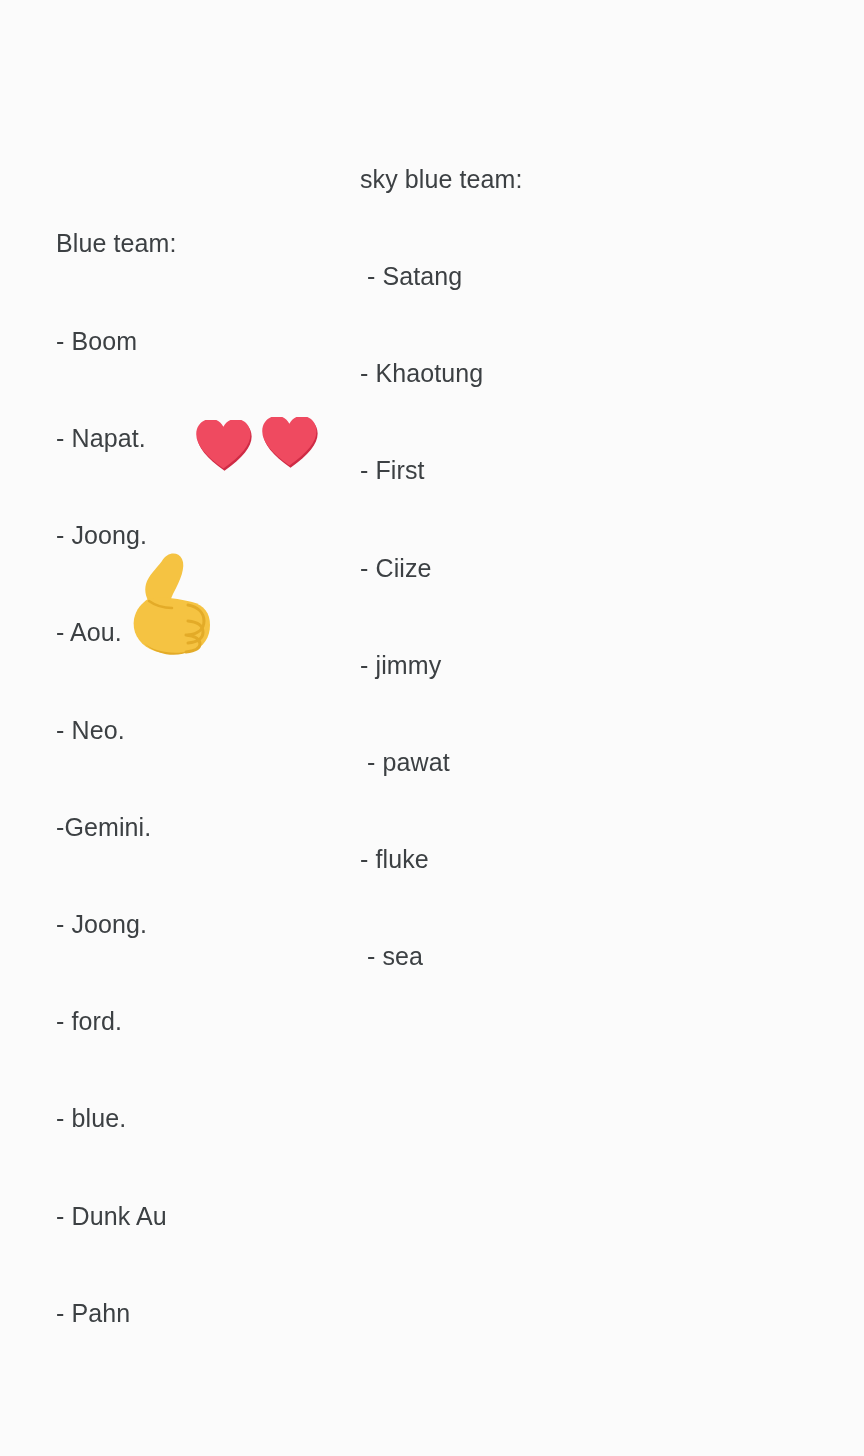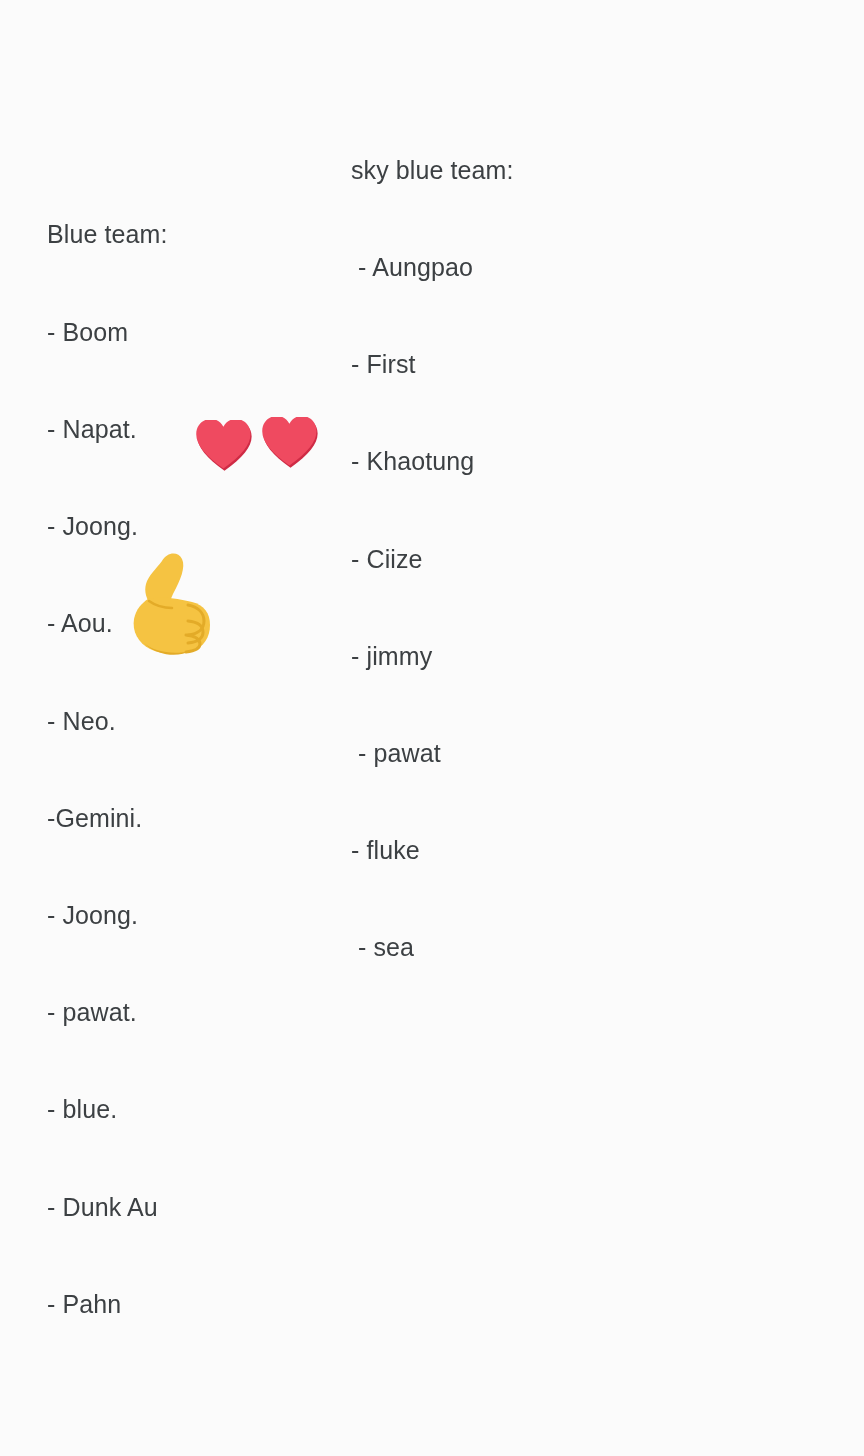--- a/index.html
+++ b/index.html
@@ -23,21 +23,21 @@
     position: absolute;
     font-size: 25px;
     line-height: 32.4px;
     color: #3c4043;
     letter-spacing: 0.1px;
     white-space: pre;
   }
   #col-left  { left: 47px; top: 24px; }
   #col-right { left: 351px; top: 24px; }
 
-  .team-block { margin: 0; padding: 0; }
+  .team-block { margin: 9px; padding: 0; }
   .team-heading { white-space: pre; }
   .team-member  { white-space: pre; }
 
   
   #hearts {
     position: absolute;
     left: 196px;
     top: 417px;
     width: 130px;
     height: 55px;
@@ -73,44 +73,44 @@
     
     <div class="team-block">
       <div class="team-heading">Blue team:</div>
       <div class="team-member">- Boom</div>
       <div class="team-member">- Napat.</div>
       <div class="team-member">- Joong.</div>
       <div class="team-member">- Aou.</div>
       <div class="team-member">- Neo.</div>
       <div class="team-member">-Gemini.</div>
       <div class="team-member">- Joong.</div>
-      <div class="team-member">- pawat.</div>
+      <div class="team-member">- ford.</div>
       <div class="team-member">- blue.</div>
       <div class="team-member">- Dunk Au</div>
       <div class="team-member">- Pahn</div>
     </div>
 
     
 
     
     
 
     
 
     
     
 
   </div>
 
   <div class="column" id="col-right">
     <div class="team-block">
       <div class="team-heading">sky blue team:</div>
-      <div class="team-member"> - Aungpao</div>
+      <div class="team-member"> - Satang</div>
+      <div class="team-member">- Khaotung</div>
       <div class="team-member">- First</div>
-      <div class="team-member">- Khaotung</div>
       <div class="team-member">- Ciize</div>
       <div class="team-member">- jimmy</div>
       <div class="team-member"> - pawat</div>
       <div class="team-member">- fluke</div>
       <div class="team-member"> - sea</div>
     </div>
   </div>
 
   <div id="hearts">
     <div class="heart" id="heart-1">

